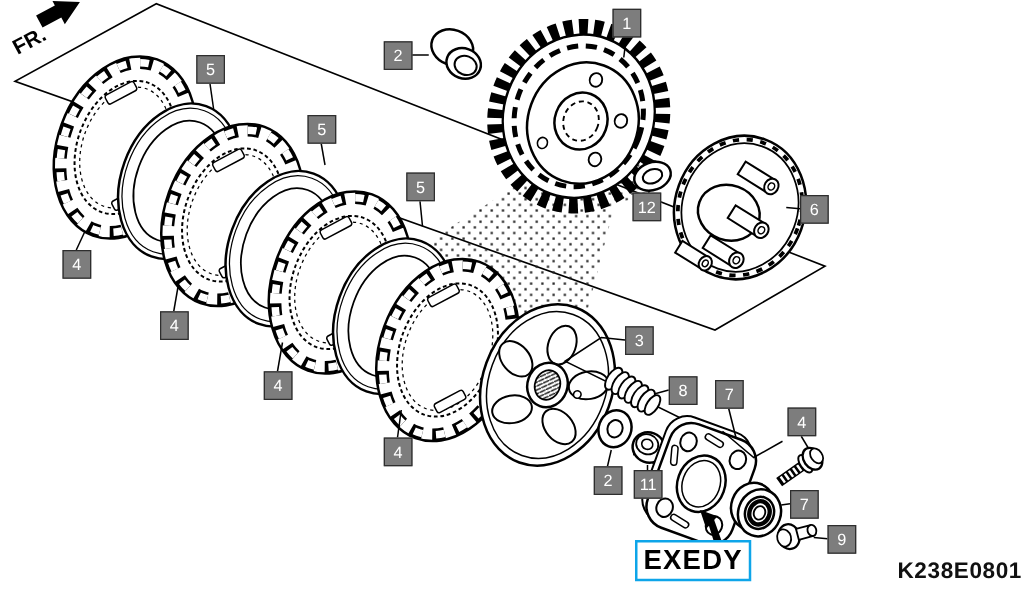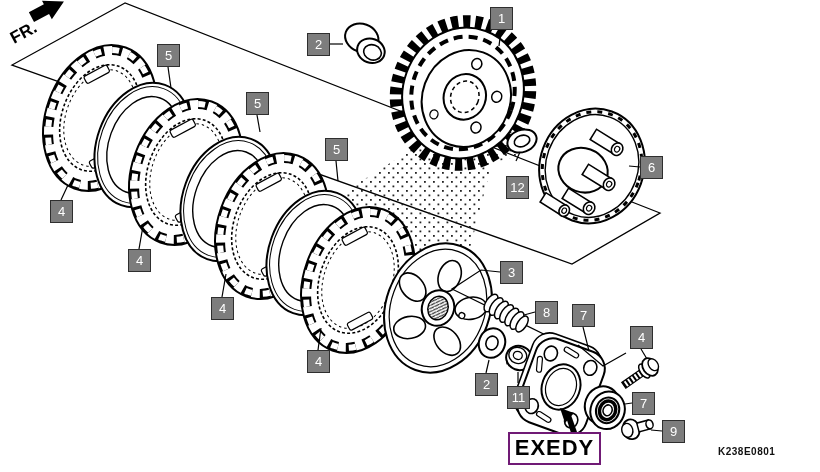--- a/index.html
+++ b/index.html
@@ -2,24 +2,24 @@
 <html><head>
 <meta charset="utf-8">
 <style>
   html,body{margin:0;padding:0;background:#fff;}
   .stage{position:relative;width:820px;height:472px;background:#fff;overflow:hidden;
          font-family:"Liberation Sans",sans-serif;}
   .stage svg{position:absolute;left:0;top:0;}
   .callout{position:absolute;width:23px;height:23px;background:#7d7d7d;border:1px solid #2e2e2e;
            box-sizing:border-box;color:#fff;font-size:13px;line-height:21px;text-align:center;
            font-family:"Liberation Sans",sans-serif;}
-  .exedy{position:absolute;left:508px;top:432px;width:93px;height:33px;border:2px solid #701a75;
+  .exedy{position:absolute;left:508px;top:432px;width:93px;height:33px;border:2px solid #0ea5e9;
          background:#fff;box-sizing:border-box;color:#000;font-weight:bold;font-size:22px;
          text-align:center;line-height:28px;letter-spacing:1px;}
-  .code{position:absolute;left:718px;top:446px;font-weight:bold;font-size:10px;color:#111;
+  .code{position:absolute;left:718px;top:446px;font-weight:bold;font-size:18px;color:#111;
         letter-spacing:0.5px;}
   .fr{position:absolute;left:736px;top:2px;width:84px;height:60px;}
 </style>
 </head>
 <body>
 
 <div class="stage">
 
 <svg width="820" height="472" viewBox="0 0 820 472">
   <defs>
@@ -244,21 +244,21 @@
 <div class="callout" style="left:211px;top:297px">4</div>
 <div class="callout" style="left:307px;top:350px">4</div>
 <div class="callout" style="left:157px;top:44px">5</div>
 <div class="callout" style="left:246px;top:92px">5</div>
 <div class="callout" style="left:325px;top:138px">5</div>
 <div class="callout" style="left:640px;top:156px">6</div>
 <div class="callout" style="left:572px;top:304px">7</div>
 <div class="callout" style="left:535px;top:301px">8</div>
 <div class="callout" style="left:662px;top:420px">9</div>
 <div class="callout" style="left:630px;top:326px">4</div>
-<div class="callout" style="left:507px;top:386px">11</div>
-<div class="callout" style="left:506px;top:176px">12</div>
+<div class="callout" style="left:507px;top:376px">11</div>
+<div class="callout" style="left:506px;top:154px">12</div>
 <div class="callout" style="left:475px;top:373px">2</div>
 <div class="callout" style="left:632px;top:392px">7</div>
 
 <div class="exedy">EXEDY</div>
 <div class="code">K238E0801</div>
 
 </div>
 
 </body></html>

